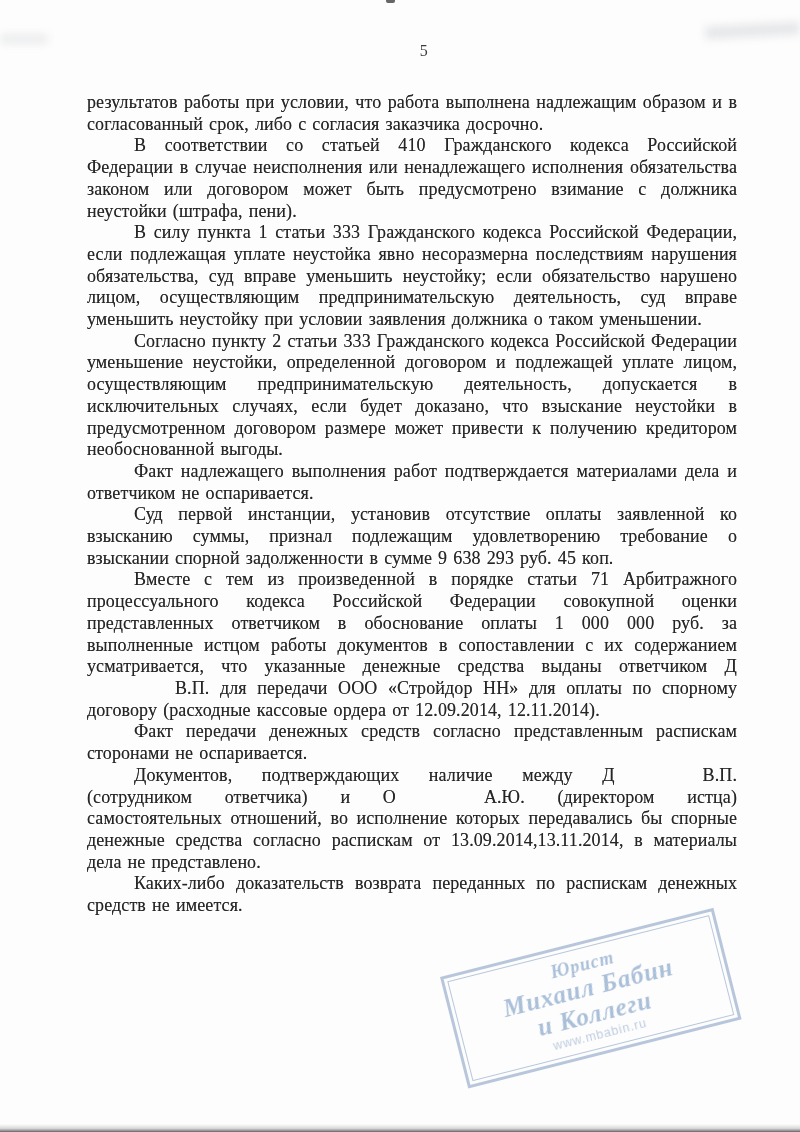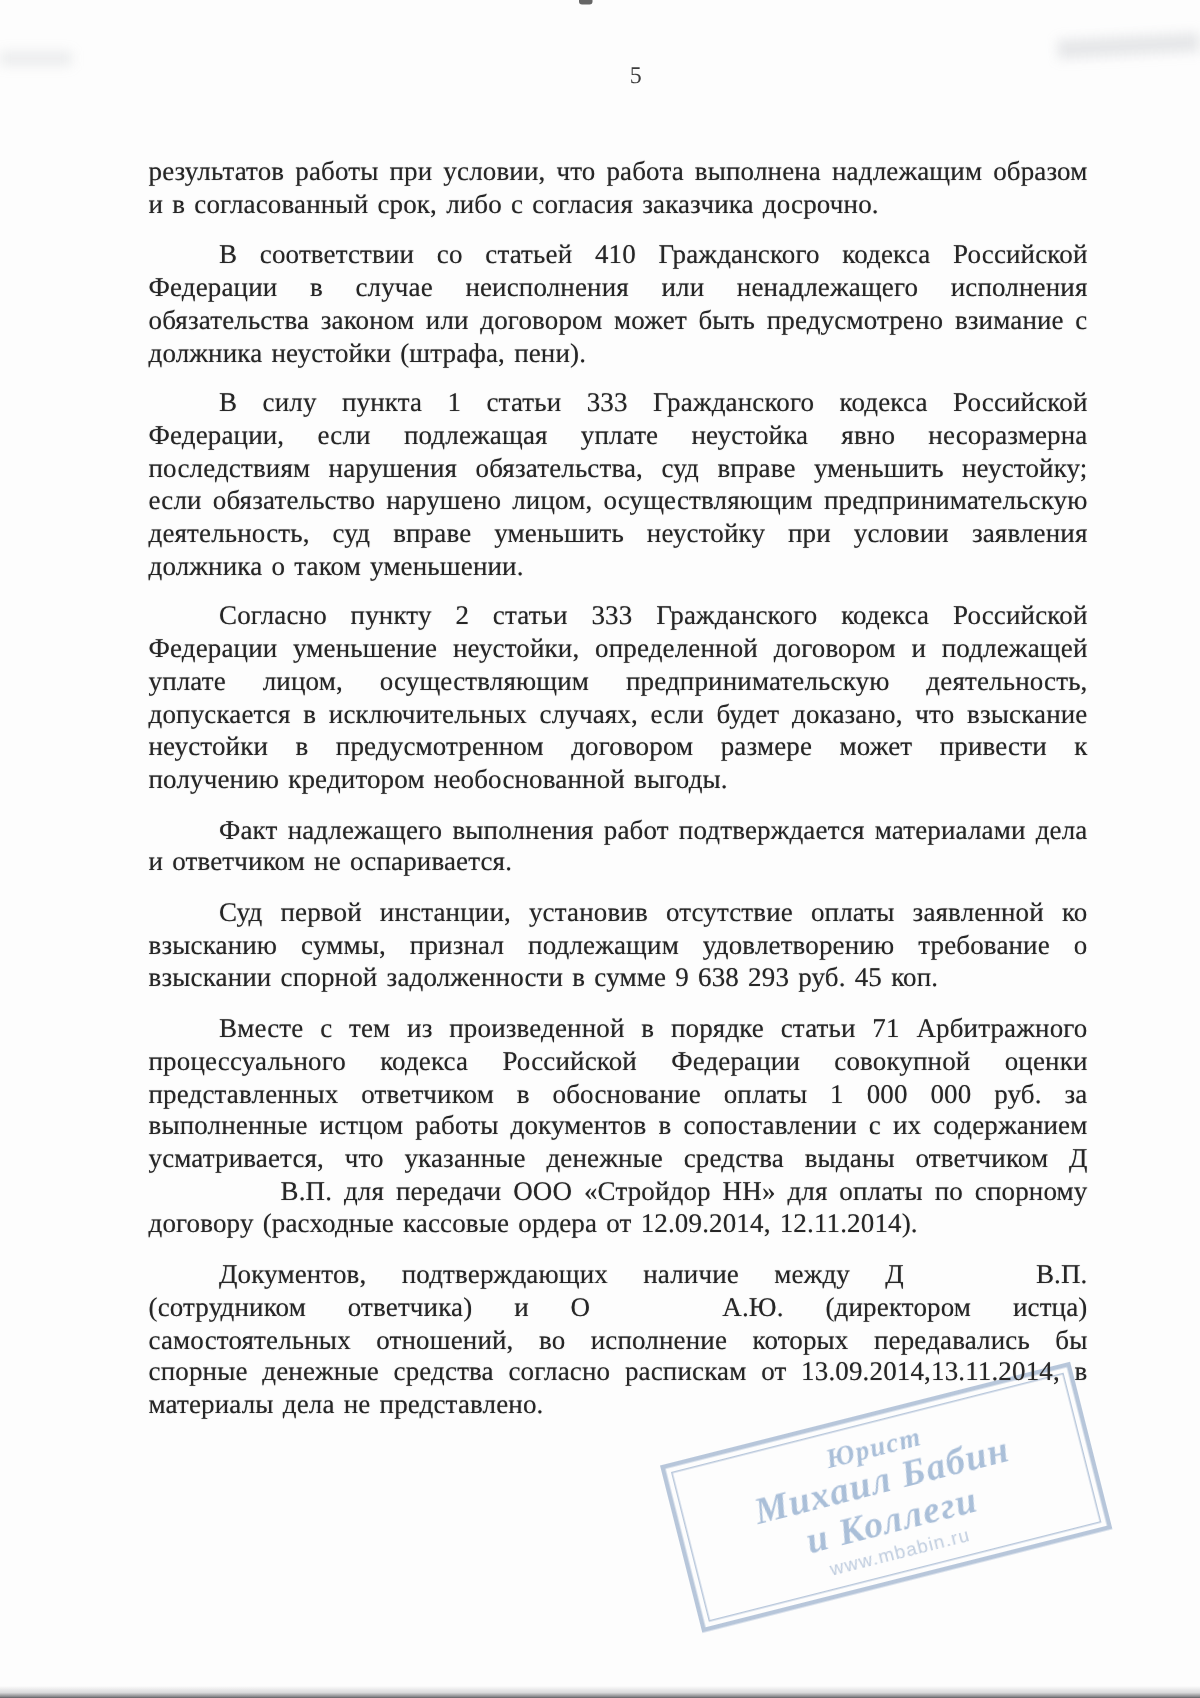--- a/index.html
+++ b/index.html
@@ -37,21 +37,21 @@
     z-index: 2;
     font-size: 18px;
     line-height: 21.7px;
     text-align: justify;
     color: var(--ink, #262626);
     word-spacing: 1.5px;
     letter-spacing: 0.1px;
     text-shadow: 0 0 0.6px rgba(35,35,35,0.55);
   }
   .body-text p {
-    margin: 12px;
+    margin: 0;
     text-indent: 47px;
   }
   .body-text p.no-indent {
     text-indent: 0;
   }
   .redaction-gap {
     display: inline-block;
     width: 88px;
     height: 1px;
   }
@@ -166,21 +166,23 @@
   </div>
 
   <div class="body-text">
       <p class="no-indent">результатов работы при условии, что работа выполнена надлежащим образом и в согласованный срок, либо с согласия заказчика досрочно.</p>
       <p>В соответствии со статьей 410 Гражданского кодекса Российской Федерации в случае неисполнения или ненадлежащего исполнения обязательства законом или договором может быть предусмотрено взимание с должника неустойки (штрафа, пени).</p>
       <p>В силу пункта 1 статьи 333 Гражданского кодекса Российской Федерации, если подлежащая уплате неустойка явно несоразмерна последствиям нарушения обязательства, суд вправе уменьшить неустойку; если обязательство нарушено лицом, осуществляющим предпринимательскую деятельность, суд вправе уменьшить неустойку при условии заявления должника о таком уменьшении.</p>
       <p>Согласно пункту 2 статьи 333 Гражданского кодекса Российской Федерации уменьшение неустойки, определенной договором и подлежащей уплате лицом, осуществляющим предпринимательскую деятельность, допускается в исключительных случаях, если будет доказано, что взыскание неустойки в предусмотренном договором размере может привести к получению кредитором необоснованной выгоды.</p>
       <p>Факт надлежащего выполнения работ подтверждается материалами дела и ответчиком не оспаривается.</p>
       <p>Суд первой инстанции, установив отсутствие оплаты заявленной ко взысканию суммы, признал подлежащим удовлетворению требование о взыскании спорной задолженности в сумме 9 638 293 руб. 45 коп.</p>
       <p>Вместе с тем из произведенной в порядке статьи 71 Арбитражного процессуального кодекса Российской Федерации совокупной оценки представленных ответчиком в обоснование оплаты 1 000 000 руб. за выполненные истцом работы документов в сопоставлении с их содержанием усматривается, что указанные денежные средства выданы ответчиком Д<span class="redaction-gap"></span>В.П. для передачи ООО «Стройдор НН» для оплаты по спорному договору (расходные кассовые ордера от 12.09.2014, 12.11.2014).</p>
+      <p>Факт передачи денежных средств согласно представленным распискам сторонами не оспаривается.</p>
       <p>Документов, подтверждающих наличие между Д<span class="redaction-gap"></span>В.П. (сотрудником ответчика) и О<span class="redaction-gap"></span>А.Ю. (директором истца) самостоятельных отношений, во исполнение которых передавались бы спорные денежные средства согласно распискам от 13.09.2014,13.11.2014, в материалы дела не представлено.</p>
+      <p>Каких-либо доказательств возврата переданных по распискам денежных средств не имеется.</p>
     </div>
 
   <div class="artifact artifact-top-tick"></div>
   <div class="artifact artifact-top-right"></div>
   <div class="artifact artifact-top-left"></div>
   <div class="artifact artifact-bottom-edge"></div>
 
 </div>
 
 </body></html>

